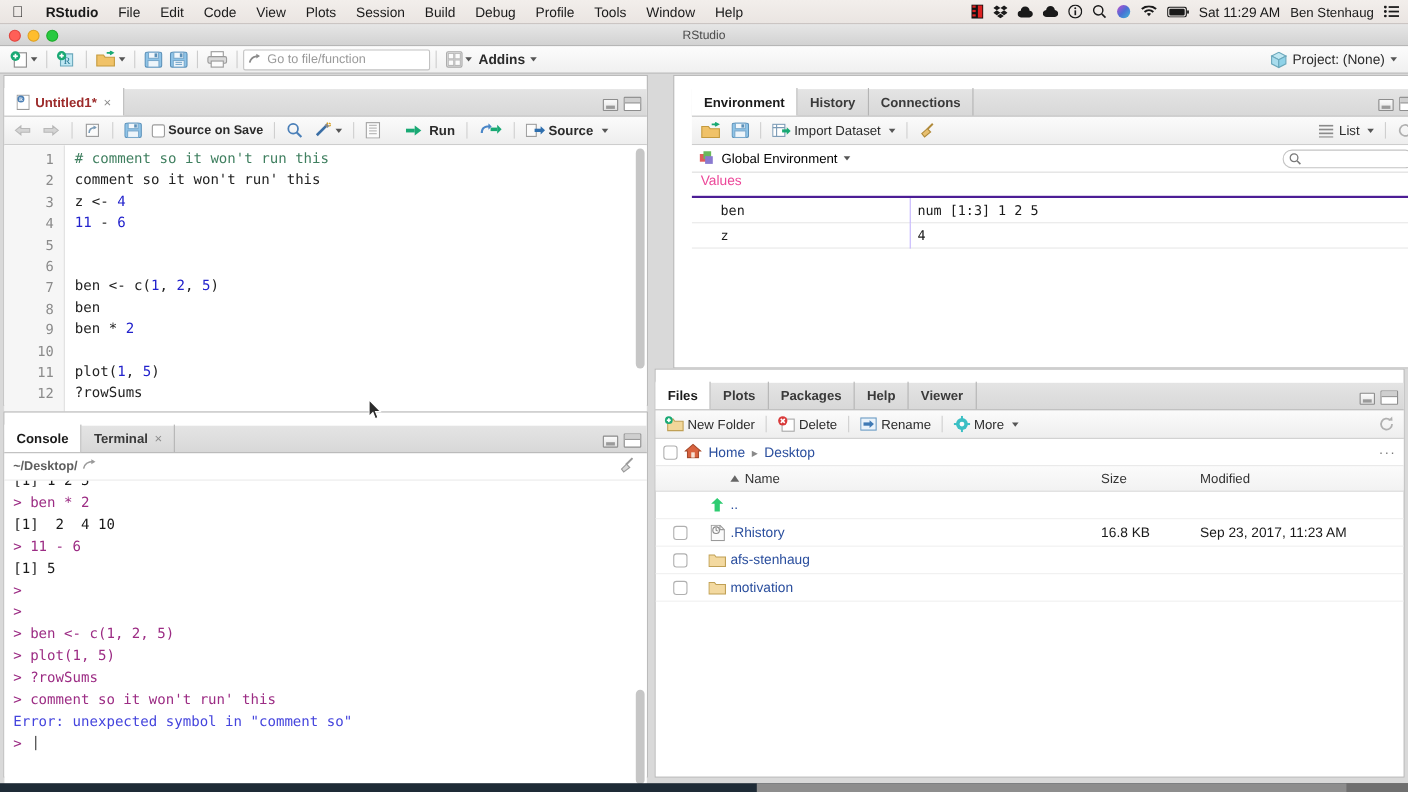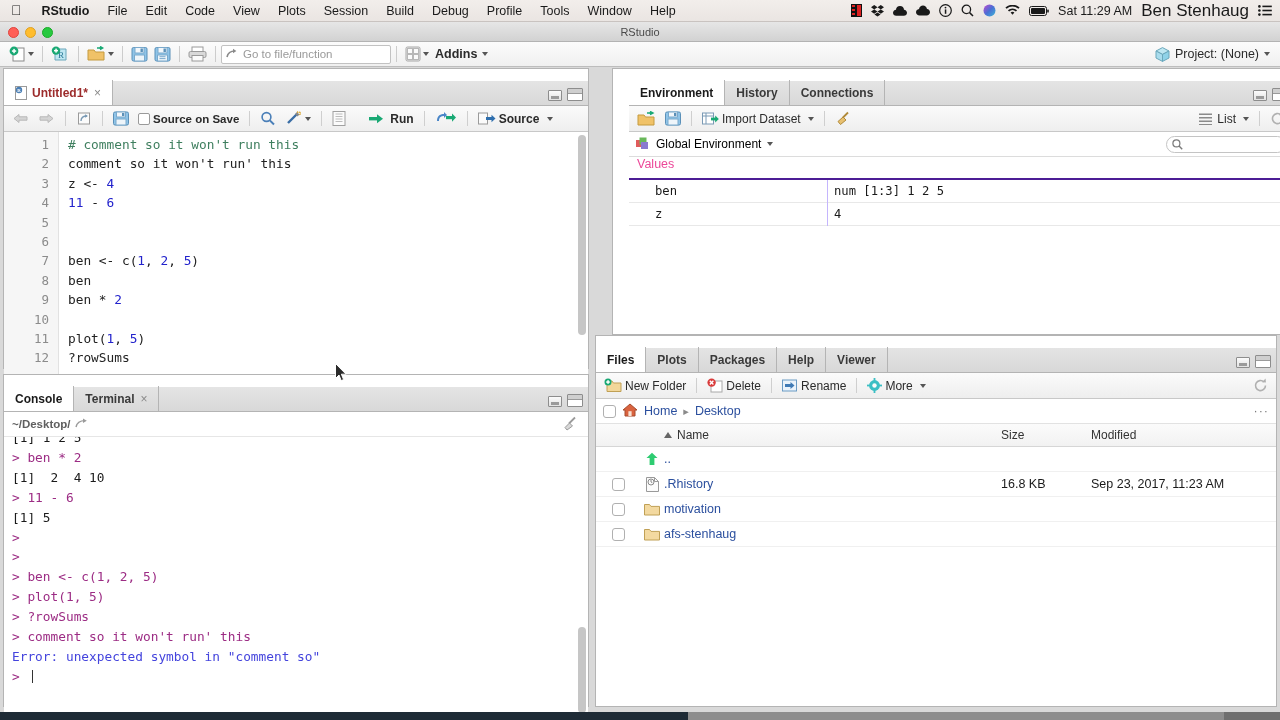--- a/index.html
+++ b/index.html
@@ -20,21 +20,21 @@
     display: flex; align-items: center;
     font-size: 12.5px; color: #1a1a1a;
   }
   .macbar .apple { padding: 0 11px 0 11px; font-size: 14px; line-height: 1; position: relative; top: -1px; }
   .macbar .mi { padding: 0 9px; white-space: nowrap; }
   .macbar .mi.app-name { font-weight: bold; }
   .macbar .spacer { flex: 1 1 auto; }
   .macbar .right { display: flex; align-items: center; padding-right: 8px; gap: 9px; }
   .macbar .right .ic { display: inline-flex; align-items: center; }
   .macbar .clock { font-size: 12.5px; }
-  .macbar .user { font-size: 17px; }
+  .macbar .user { font-size: 12px; }
 
   
   .titlebar {
     position: absolute; top: 22px; left: 0; width: 1280px; height: 20px;
     background: linear-gradient(to bottom, #e6e6e6 0%, #d2d2d2 100%);
     border-bottom: 1px solid #b3b3b3;
     display: flex; align-items: center; justify-content: center;
     font-size: 11px; color: #4a4a4a;
   }
   .traffic { position: absolute; left: 8px; top: 5px; display: flex; gap: 6px; }
@@ -798,34 +798,34 @@
         </div>
         <div class="frow">
           <span class="c-chk">
             <span class="fchk"></span>
           </span>
           <span class="c-ico">
             <svg width="16" height="13" viewBox="0 0 16 13">
               <path d="M0.5 1.5 L5.5 1.5 L7 3.4 L15.5 3.4 L15.5 12 L0.5 12 Z" fill="#f3d9a0" stroke="#c0a055"></path>
             </svg>
           </span>
-          <span class="c-name">motivation</span>
+          <span class="c-name">afs-stenhaug</span>
           <span class="c-size"></span>
           <span class="c-mod"></span>
         </div>
         <div class="frow">
           <span class="c-chk">
             <span class="fchk"></span>
           </span>
           <span class="c-ico">
             <svg width="16" height="13" viewBox="0 0 16 13">
               <path d="M0.5 1.5 L5.5 1.5 L7 3.4 L15.5 3.4 L15.5 12 L0.5 12 Z" fill="#f3d9a0" stroke="#c0a055"></path>
             </svg>
           </span>
-          <span class="c-name">afs-stenhaug</span>
+          <span class="c-name">motivation</span>
           <span class="c-size"></span>
           <span class="c-mod"></span>
         </div>
       </div>
   </div>
 
   <svg class="cursor-arrow" viewBox="0 0 12 19">
     <path d="M0.5 0.5 L0.5 15.5 L4 12 L6.2 17.6 L8.6 16.6 L6.4 11.2 L11 11.2 Z" fill="#2b2b2b" stroke="#ffffff" stroke-width="1"></path>
   </svg>
 

